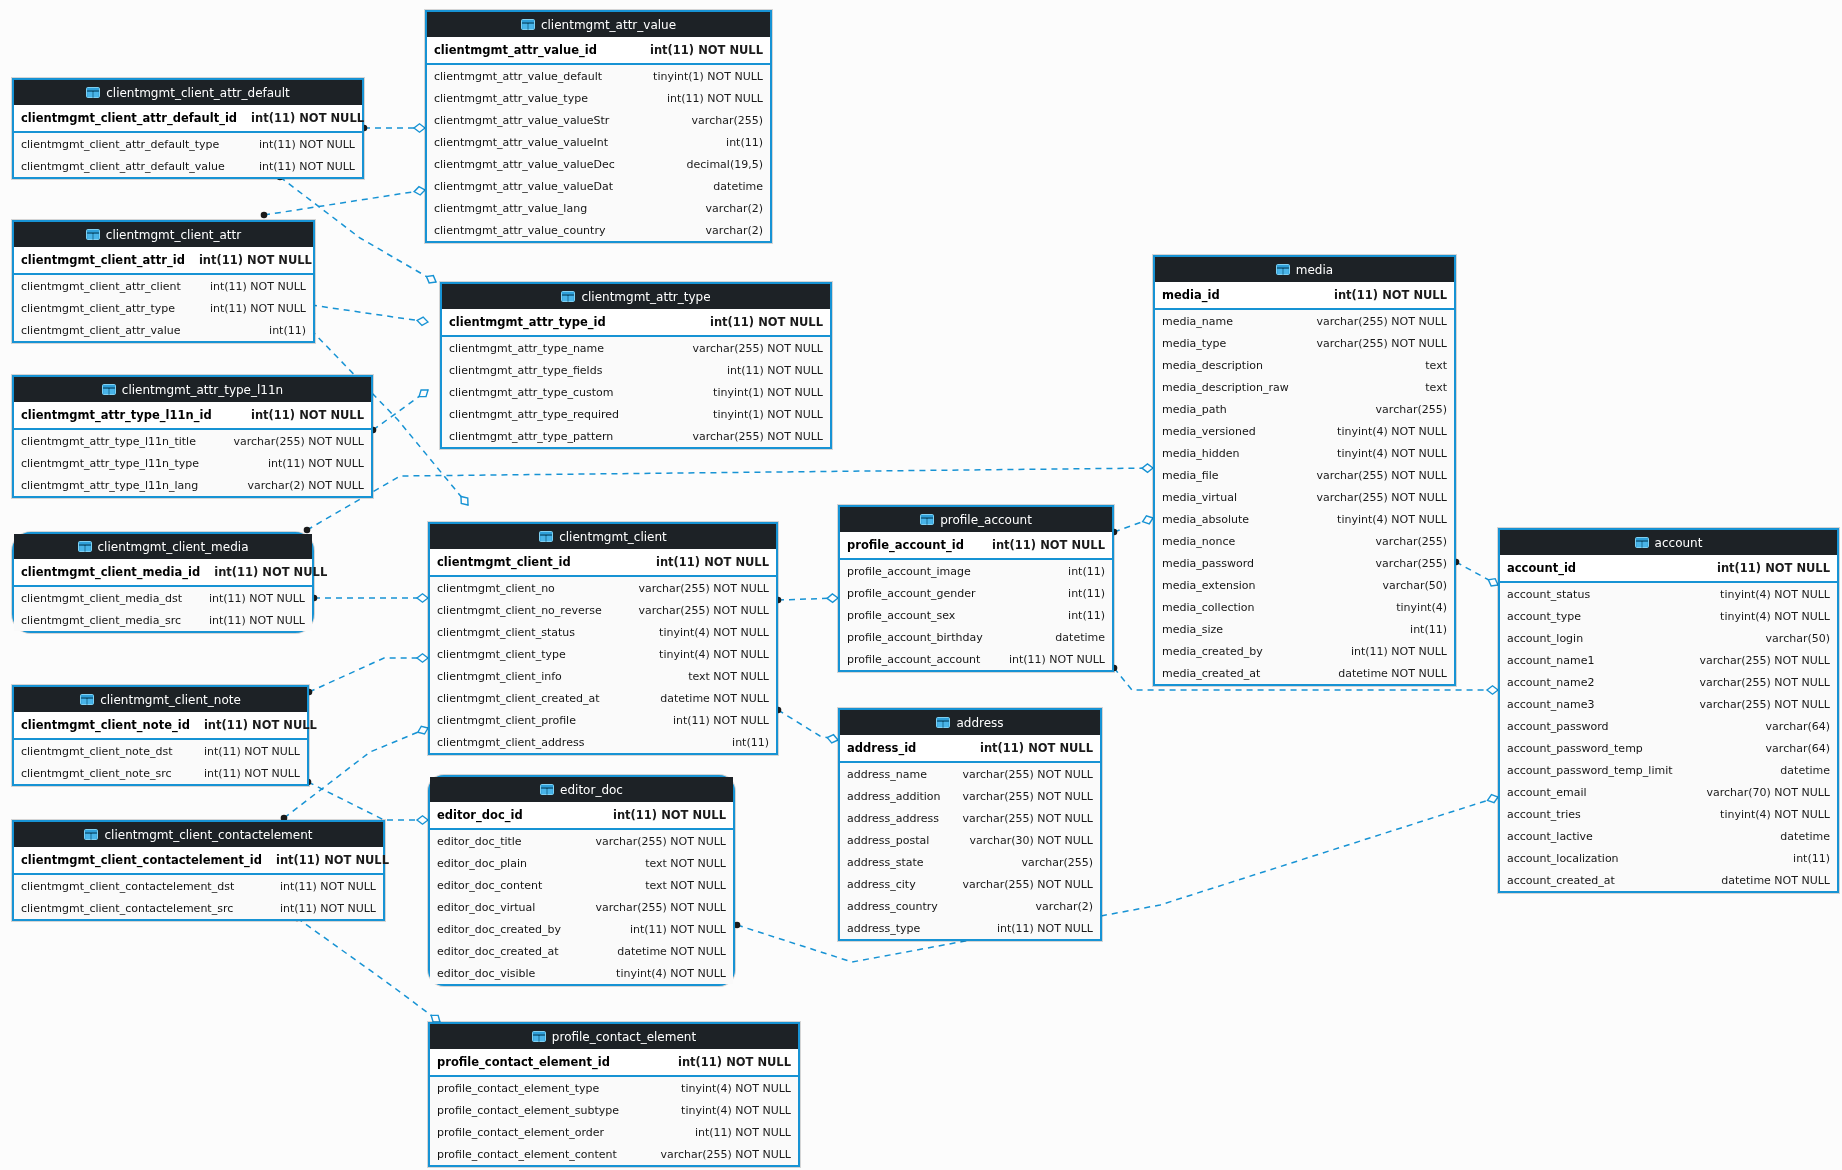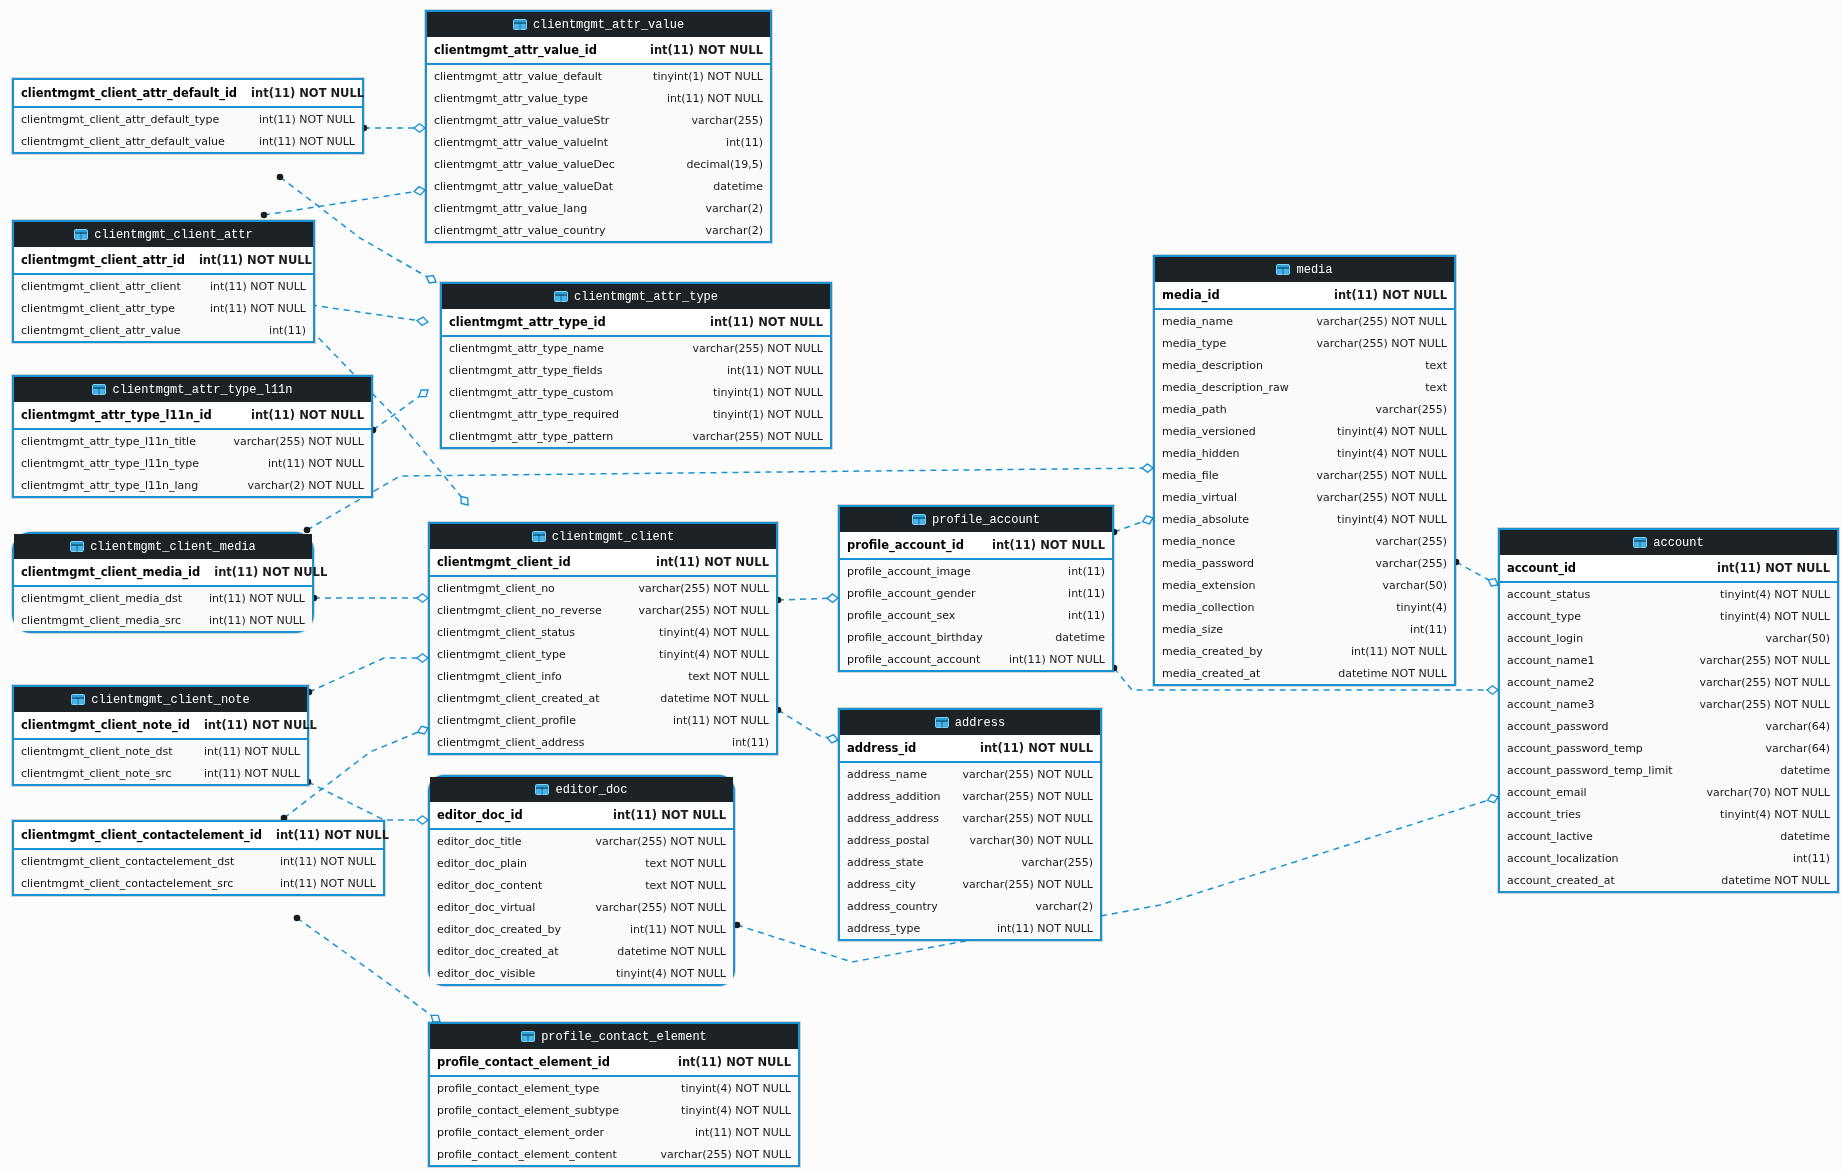--- a/index.html
+++ b/index.html
@@ -16,21 +16,21 @@
   body{font-family:"DejaVu Sans","Liberation Sans",sans-serif;}
   #canvas{position:relative;width:1842px;height:1170px;background:var(--canvas-bg);overflow:hidden;}
   #wires{position:absolute;left:0;top:0;width:1842px;height:1170px;}
   .conn-line{fill:none;stroke:var(--accent);stroke-width:1.5;stroke-dasharray:6 5;}
   .conn-dot{fill:#1a1a1a;stroke:none;}
   .conn-diamond{fill:#fdfdfd;stroke:var(--accent);stroke-width:1.4;}
   .tbl{position:absolute;border:2px solid var(--accent);background:var(--row-bg);
        box-shadow:0 0 0 1px rgba(40,40,40,.18);}
   .tbl-header{background:var(--header-bg);color:var(--header-fg);height:25px;
        display:flex;align-items:center;justify-content:center;gap:6px;
-       font-size:12px;white-space:nowrap;overflow:hidden;font-family:Liberation Mono, monospace;}
+       font-size:12px;white-space:nowrap;overflow:hidden;}
   .tbl-icon{display:inline-flex;align-items:center;flex:0 0 auto;}
   .pk-row{background:var(--pk-bg);font-weight:bold;height:26px;display:flex;
        justify-content:space-between;align-items:center;padding:13px 7px;
        border-bottom:2px solid var(--accent);font-size:11.5px;color:#000;white-space:nowrap;}
   .f-row{height:22px;display:flex;justify-content:space-between;align-items:center;
        padding:0 7px;font-size:11px;background:var(--row-bg);color:var(--text);white-space:nowrap;}
   .fname{text-align:left;}
   .ftype{text-align:right;margin-left:14px;color:#1b1b1b;}
 </style>
 </head>
@@ -174,20 +174,32 @@
       <div class="f-row">
         <span class="fname">clientmgmt_attr_value_lang</span>
         <span class="ftype">varchar(2)</span>
       </div>
       <div class="f-row">
         <span class="fname">clientmgmt_attr_value_country</span>
         <span class="ftype">varchar(2)</span>
       </div>
     </div>
     <div class="tbl" style="left: 12px; top: 78px; width: 352px;">
+      <div class="tbl-header">
+        <span class="tbl-icon">
+          <svg width="14" height="11" viewBox="0 0 14 11">
+            <rect x="0.5" y="0.5" width="13" height="10" rx="1.2" fill="#2fa0da" stroke="#7fd0f2" stroke-width="1"></rect>
+            <line x1="1" y1="4" x2="13" y2="4" stroke="#0b3c55" stroke-width="1"></line>
+            <line x1="7" y1="4" x2="7" y2="10.5" stroke="#0b3c55" stroke-width="1"></line>
+            <rect x="1.5" y="5" width="5" height="5" fill="#49b4e8"></rect>
+            <rect x="7.5" y="5" width="5" height="5" fill="#49b4e8"></rect>
+          </svg>
+        </span>
+        <span>clientmgmt_client_attr_default</span>
+      </div>
       <div class="pk-row">
         <span class="fname">clientmgmt_client_attr_default_id</span>
         <span class="ftype">int(11) NOT NULL</span>
       </div>
       <div class="f-row">
         <span class="fname">clientmgmt_client_attr_default_type</span>
         <span class="ftype">int(11) NOT NULL</span>
       </div>
       <div class="f-row">
         <span class="fname">clientmgmt_client_attr_default_value</span>
@@ -300,20 +312,32 @@
       <div class="f-row">
         <span class="fname">clientmgmt_client_note_dst</span>
         <span class="ftype">int(11) NOT NULL</span>
       </div>
       <div class="f-row">
         <span class="fname">clientmgmt_client_note_src</span>
         <span class="ftype">int(11) NOT NULL</span>
       </div>
     </div>
     <div class="tbl" style="left: 12px; top: 820px; width: 373px;">
+      <div class="tbl-header">
+        <span class="tbl-icon">
+          <svg width="14" height="11" viewBox="0 0 14 11">
+            <rect x="0.5" y="0.5" width="13" height="10" rx="1.2" fill="#2fa0da" stroke="#7fd0f2" stroke-width="1"></rect>
+            <line x1="1" y1="4" x2="13" y2="4" stroke="#0b3c55" stroke-width="1"></line>
+            <line x1="7" y1="4" x2="7" y2="10.5" stroke="#0b3c55" stroke-width="1"></line>
+            <rect x="1.5" y="5" width="5" height="5" fill="#49b4e8"></rect>
+            <rect x="7.5" y="5" width="5" height="5" fill="#49b4e8"></rect>
+          </svg>
+        </span>
+        <span>clientmgmt_client_contactelement</span>
+      </div>
       <div class="pk-row">
         <span class="fname">clientmgmt_client_contactelement_id</span>
         <span class="ftype">int(11) NOT NULL</span>
       </div>
       <div class="f-row">
         <span class="fname">clientmgmt_client_contactelement_dst</span>
         <span class="ftype">int(11) NOT NULL</span>
       </div>
       <div class="f-row">
         <span class="fname">clientmgmt_client_contactelement_src</span>

